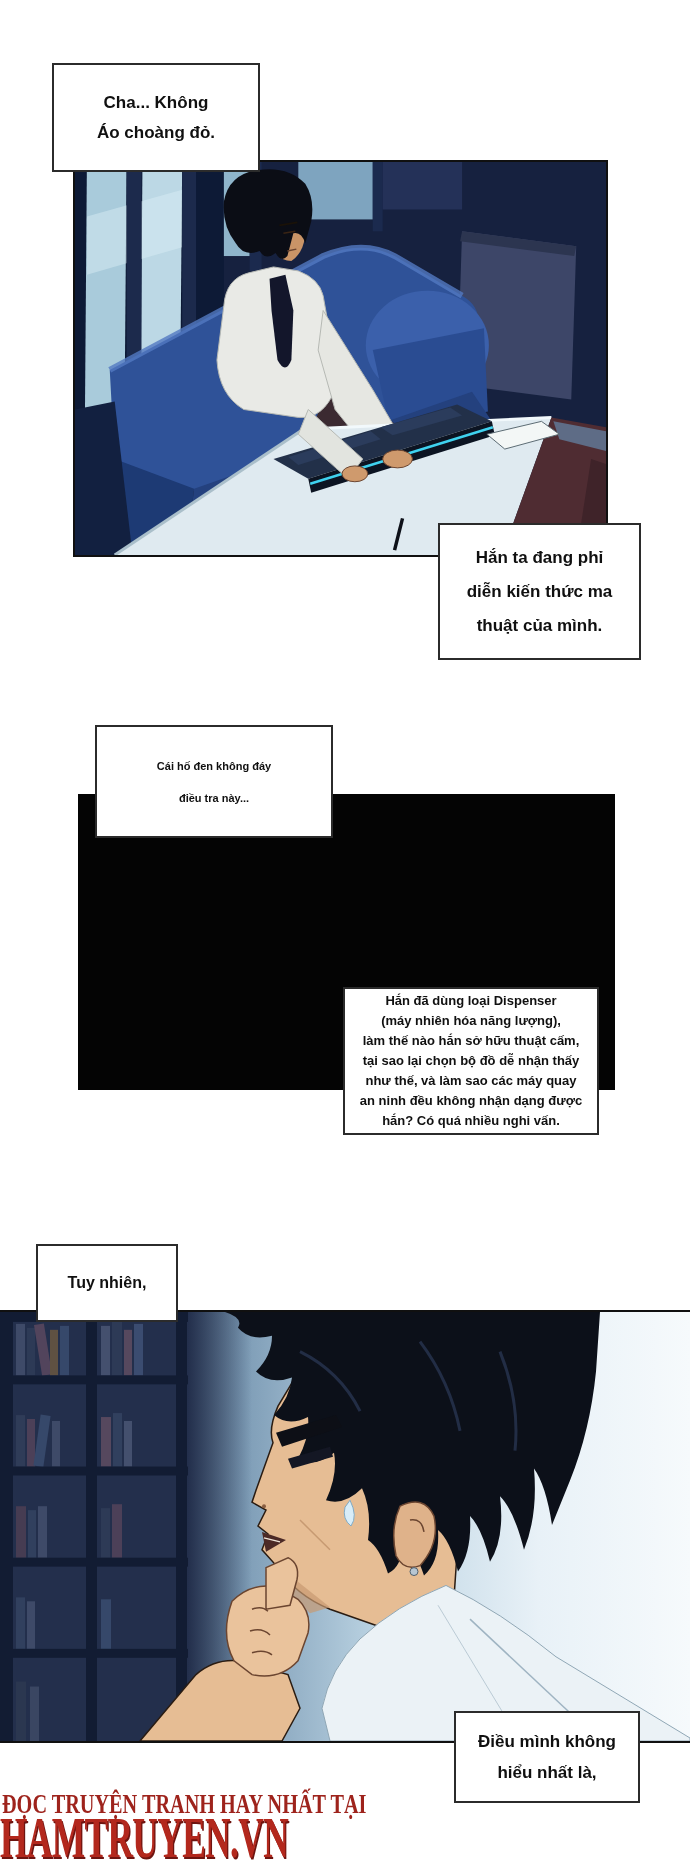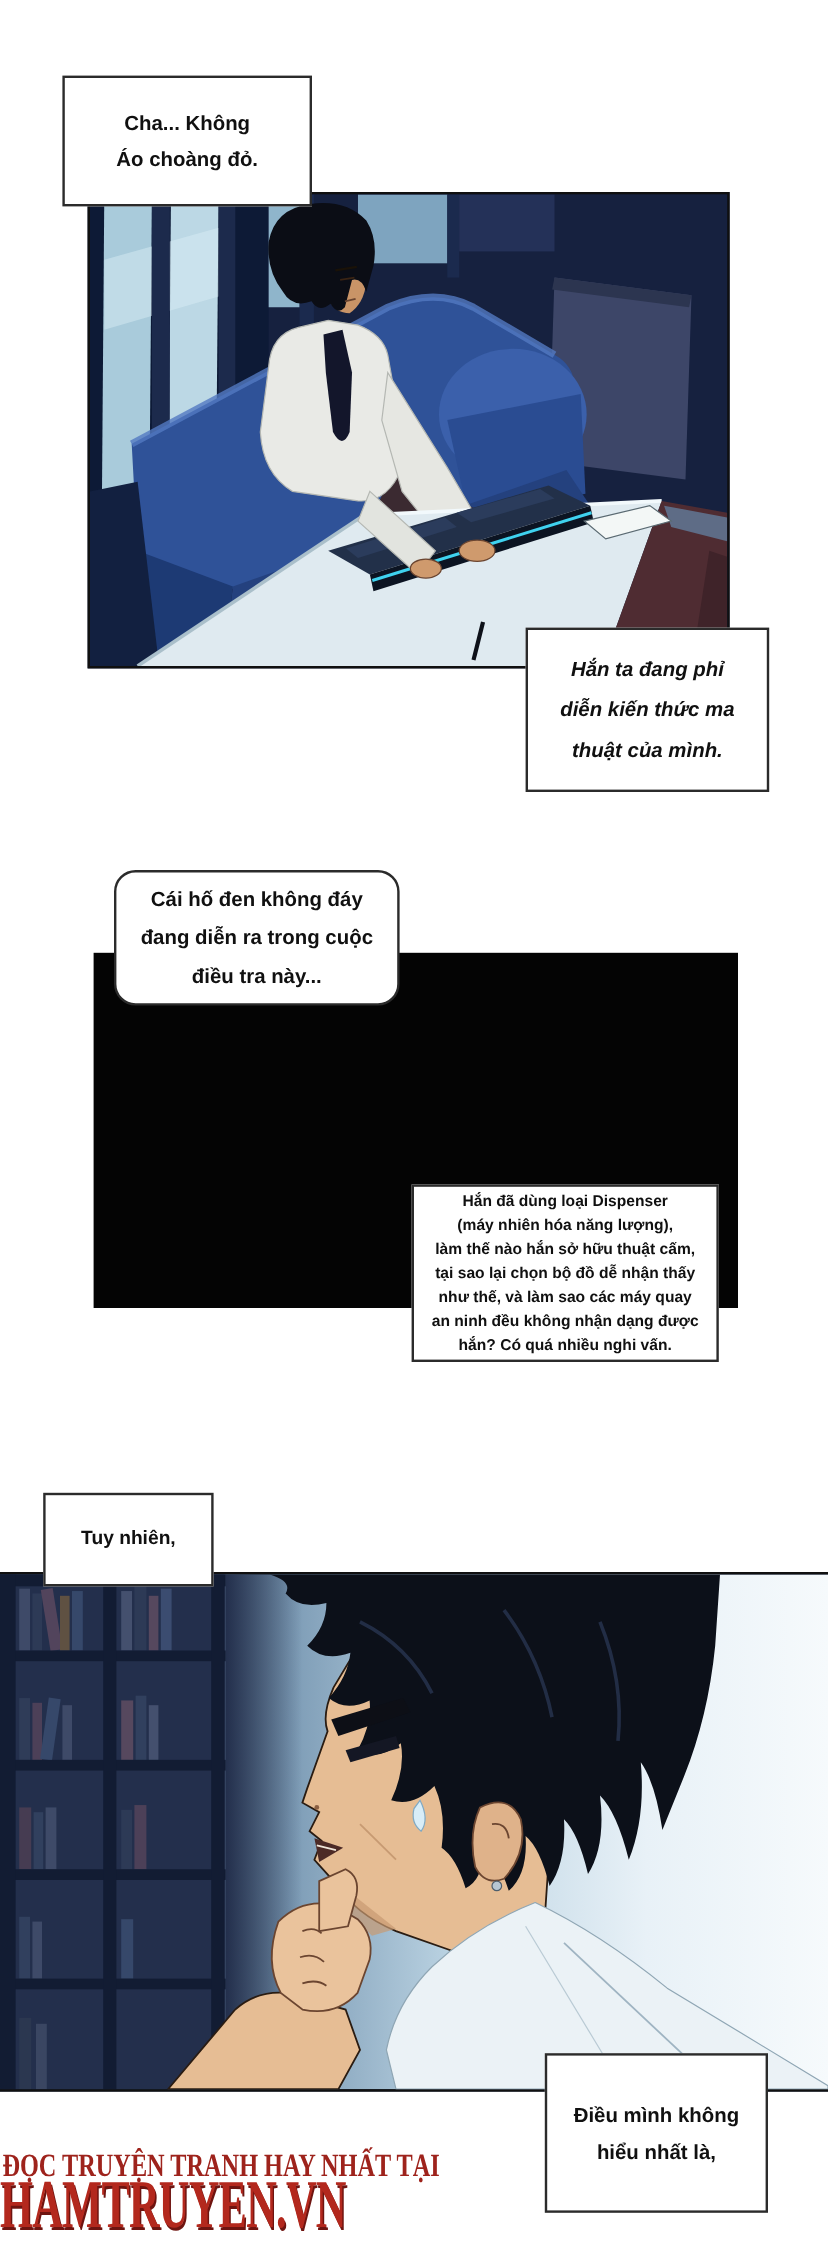--- a/index.html
+++ b/index.html
@@ -8,25 +8,25 @@
   .panel{position:absolute;z-index:1;}
   .panel svg{display:block;width:100%;height:100%;}
   .panel-1{left:73px;top:160px;width:535px;height:397px;border:2px solid #101010;box-sizing:border-box;background:#16213f;}
   .panel-black{left:78px;top:794px;width:537px;height:296px;background:#040404;}
   .panel-3{left:0;top:1310px;width:690px;height:433px;border-top:2px solid #101010;border-bottom:2px solid #101010;box-sizing:border-box;background:#1c2940;}
   .cap{position:absolute;z-index:5;background:#ffffff;border:2px solid #2b2b2b;box-sizing:border-box;
        display:flex;flex-direction:column;align-items:center;justify-content:center;
        text-align:center;font-weight:bold;color:#101010;}
   .cap div{white-space:nowrap;}
   .cap-1{left:52px;top:63px;width:208px;height:109px;font-size:17px;line-height:30px;}
-  .cap-2{left:438px;top:523px;width:203px;height:137px;font-size:17px;line-height:34px;font-style:italic;}
-  .cap-3{left:95px;top:725px;width:238px;height:113px;font-size:17px;line-height:32px;border-radius:18px;}
+  .cap-2{left:438px;top:523px;width:203px;height:137px;font-size:17px;line-height:34px;}
+  .cap-3{left:95px;top:725px;width:238px;height:113px;font-size:11px;line-height:32px;}
   .cap-4{left:343px;top:987px;width:256px;height:148px;font-size:13px;line-height:20px;}
   .cap-5{left:36px;top:1244px;width:142px;height:78px;font-size:16px;line-height:24px;}
-  .cap-6{left:454px;top:1711px;width:186px;height:133px;font-size:17px;line-height:31px;}
+  .cap-6{left:454px;top:1711px;width:186px;height:92px;font-size:17px;line-height:31px;}
   .footer-tagline{position:absolute;z-index:6;left:2px;top:1791px;
        font-family:"Liberation Serif",serif;font-weight:bold;font-size:27px;line-height:27px;
        color:#9e231c;transform:scaleX(0.75);transform-origin:left top;white-space:nowrap;}
   .footer-site{position:absolute;z-index:6;left:0px;top:1811px;
        font-family:"Liberation Serif",serif;font-weight:bold;font-size:57px;line-height:54px;
        color:#b3281d;text-shadow:2px 2px 0 #6e1410;transform:scaleX(0.62);transform-origin:left top;
        white-space:nowrap;letter-spacing:-1px;}
 </style>
 </head>
 <body>
@@ -193,21 +193,20 @@
   </div>
 
   <div class="cap cap-2">
     <div>Hắn ta đang phỉ</div>
     <div>diễn kiến thức ma</div>
     <div>thuật của mình.</div>
   </div>
 
   <div class="cap cap-3">
     <div>Cái hố đen không đáy</div>
-    <div>đang diễn ra trong cuộc</div>
     <div>điều tra này...</div>
   </div>
 
   <div class="cap cap-4">
     <div>Hắn đã dùng loại Dispenser</div>
     <div>(máy nhiên hóa năng lượng),</div>
     <div>làm thế nào hắn sở hữu thuật cấm,</div>
     <div>tại sao lại chọn bộ đồ dễ nhận thấy</div>
     <div>như thế, và làm sao các máy quay</div>
     <div>an ninh đều không nhận dạng được</div>

